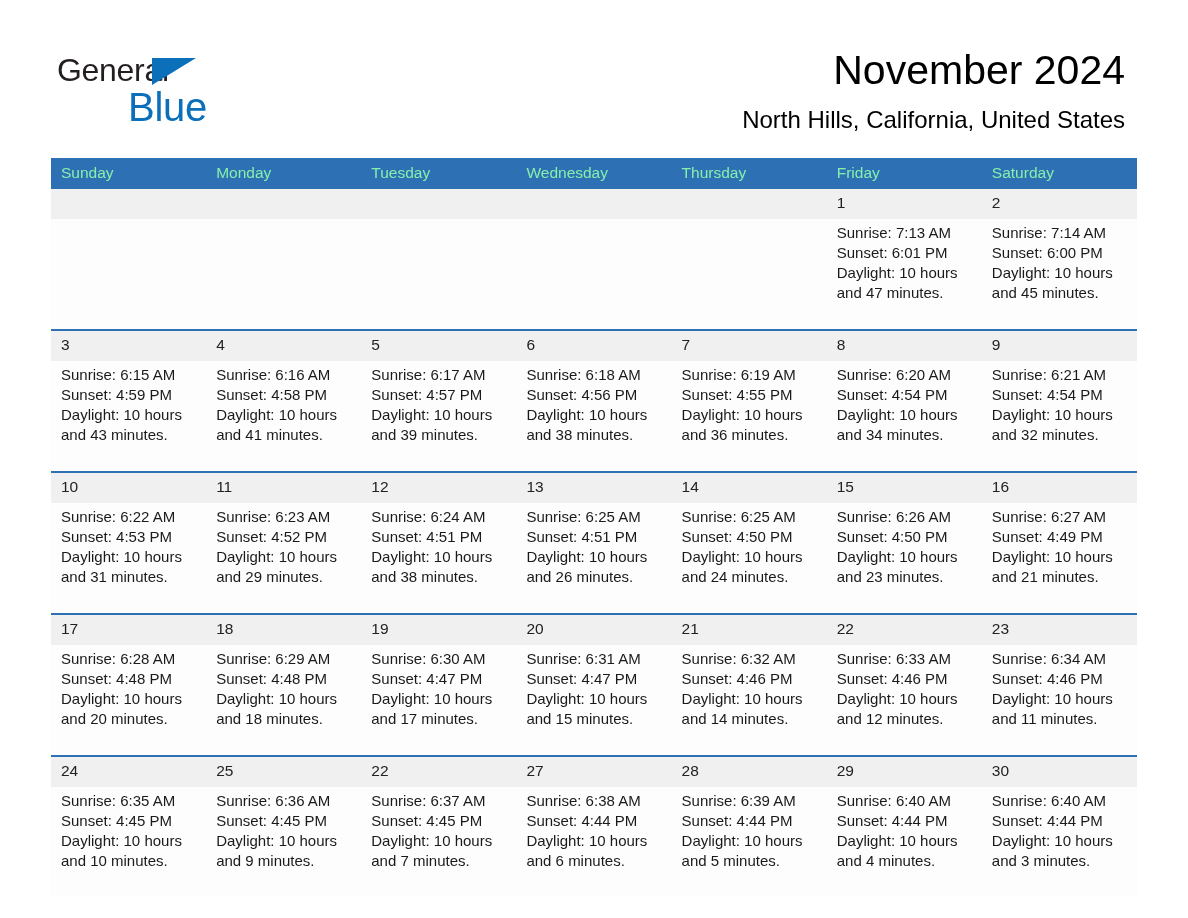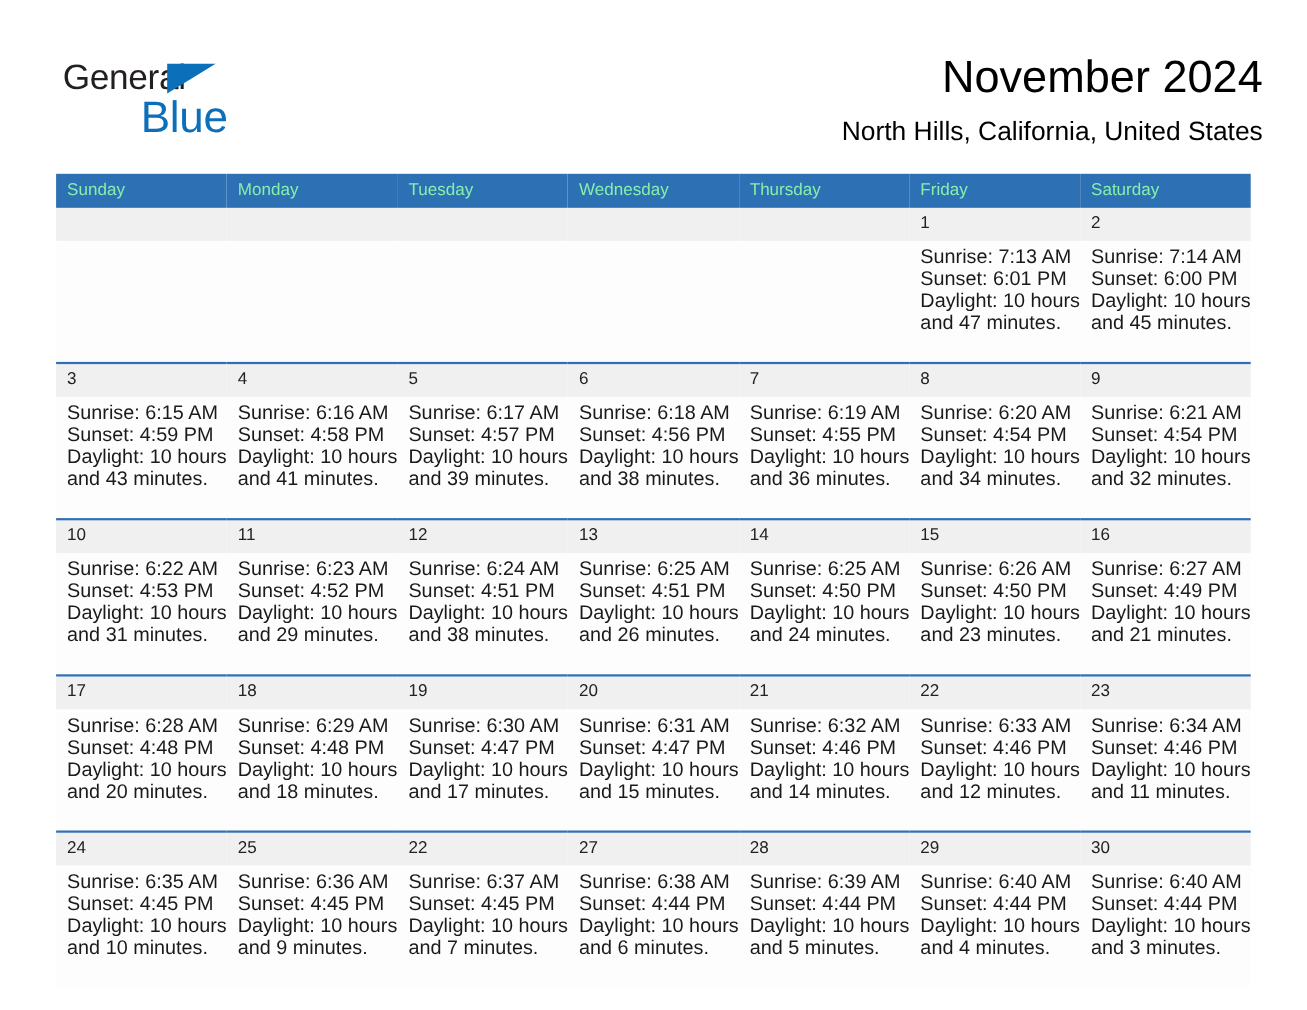--- a/index.html
+++ b/index.html
@@ -57,21 +57,21 @@
     left: 71px;
     top: 33px;
     font-size: 40px;
     letter-spacing: -0.3px;
     color: #0B6FBA;
     font-family: "Liberation Sans", sans-serif;
   }
 
   .title-block {
     position: absolute;
-    right: 40px;
+    right: 63px;
     top: 46px;
     text-align: right;
     width: 700px;
   }
   .cal-title {
     font-size: 41px;
     font-weight: normal;
     color: #000;
     line-height: 48px;
     letter-spacing: 0px;
@@ -119,21 +119,21 @@
     vertical-align: top;
     height: 19px;
   }
   tr.numrow.topline td {
     border-top: 2px solid #2D70B3;
   }
 
   
   tr.detailrow td {
     background: #FDFDFD;
-    font-size: 18px;
+    font-size: 15px;
     color: #1a1a1a;
     padding: 4px 0 10px 10px;
     vertical-align: top;
     line-height: 20px;
     height: 96px;
   }
   tr.detailrow td .line { display: block; white-space: nowrap; }
   td.empty { background: #FDFDFD; }
   tr.numrow td.empty-num { background: #F0F0F0; }
 </style>

